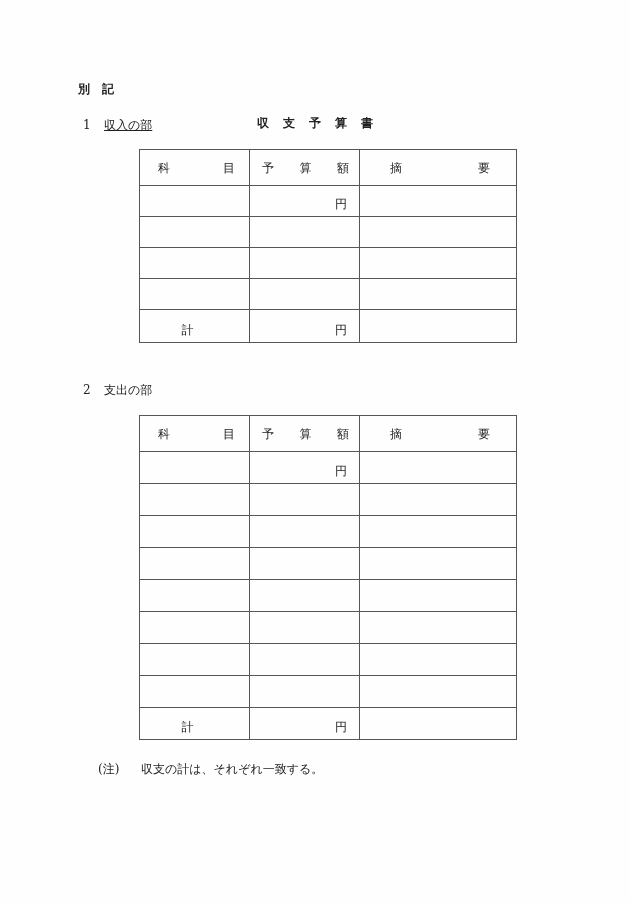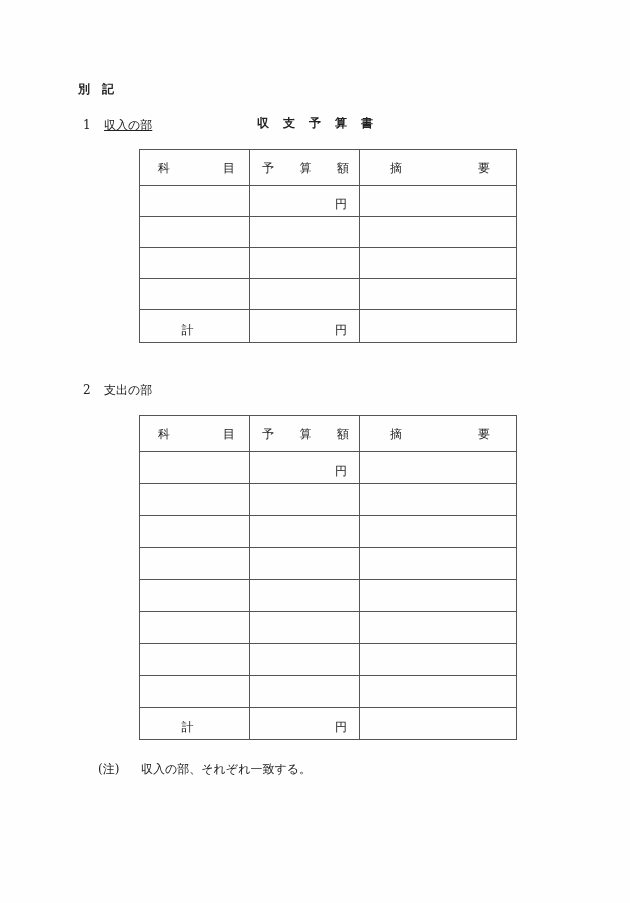--- a/index.html
+++ b/index.html
@@ -163,13 +163,13 @@
   </tr>
   <tr style="height:32px;">
     <td class="total-label"><span>計</span></td>
     <td class="yen"><span>円</span></td>
     <td></td>
   </tr>
 </tbody>
   </table>
 
 <div class="abs note-mark">(注)</div>
-<div class="abs note-text">収入の部、それぞれ一致する。</div>
+<div class="abs note-text">収支の計は、それぞれ一致する。</div>
 
 </body></html>

